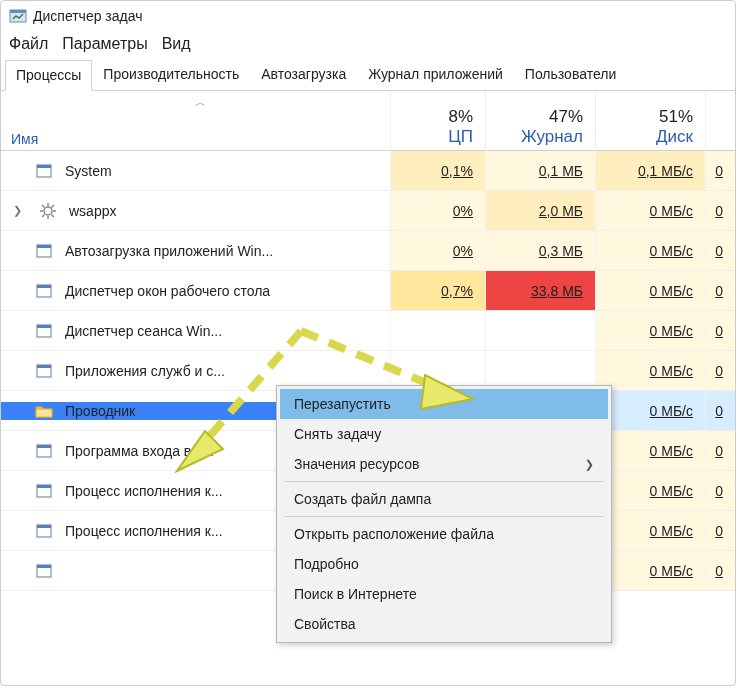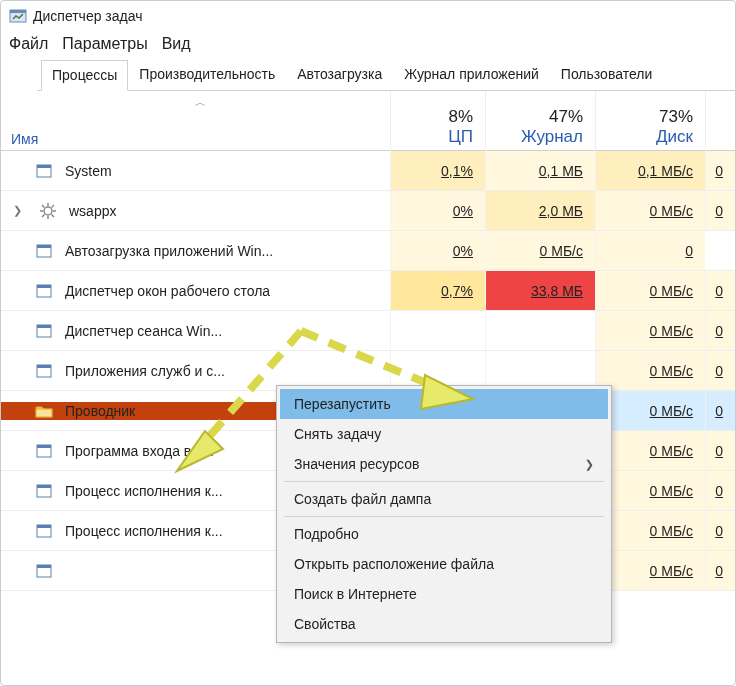--- a/index.html
+++ b/index.html
@@ -31,21 +31,20 @@
     gap: 14px;
     padding: 4px 8px 6px 8px;
     font-size: 16px;
   }
   .menubar span { cursor: default; }
   .tabs {
     display: flex;
     border-bottom: 1px solid #d0d0d0;
     padding: 0 4px;
     font-size: 14px;
-    margin-left: 36px;
   }
   .tab {
     padding: 6px 10px 7px 10px;
     border: 1px solid transparent;
     border-bottom: none;
     position: relative;
     cursor: default;
   }
   .tab.active {
     border-color: #d0d0d0;
@@ -126,21 +125,21 @@
     display: flex;
     align-items: center;
     justify-content: flex-end;
     border-left: 1px solid #f3f3f3;
     text-decoration: underline;
   }
   .tint-low   { background: #fff7de; }
   .tint-med   { background: #ffefbf; }
   .tint-high  { background: #ffe79d; }
   .tint-vhigh { background: #ef4444; }
-  .row-selected .name-cell { background: #c2410c; }
+  .row-selected .name-cell { background: #3b82f6; }
   .row-selected .val-cell.sel { background: #d6ecff; }
   
   .ctxmenu {
     position: absolute;
     left: 275px;
     top: 384px;
     width: 336px;
     background: #f2f2f2;
     border: 1px solid #b6b6b6;
     box-shadow: 2px 2px 6px rgba(0,0,0,0.2);
@@ -201,21 +200,21 @@
   </div>
   <div class="hdr-col">
     <span class="pct">8%</span>
     <span class="lbl">ЦП</span>
   </div>
   <div class="hdr-col">
     <span class="pct">47%</span>
     <span class="lbl">Журнал</span>
   </div>
   <div class="hdr-col">
-    <span class="pct">73%</span>
+    <span class="pct">51%</span>
     <span class="lbl">Диск</span>
   </div>
   <div class="hdr-col"></div>
 </div>
 
 <div class="rows" id="rows">
     <div class="data-row">
       <div class="name-cell">
         <svg class="proc-icon" viewBox="0 0 18 18">
           <rect x="2" y="3" width="14" height="12" fill="#fff" stroke="#5a7fb5"></rect>
@@ -253,20 +252,21 @@
     </div>
     <div class="data-row">
       <div class="name-cell">
         <svg class="proc-icon" viewBox="0 0 18 18">
           <rect x="2" y="3" width="14" height="12" fill="#fff" stroke="#5a7fb5"></rect>
           <rect x="2" y="3" width="14" height="3" fill="#5a7fb5"></rect>
         </svg>
         <span class="name-text">Автозагрузка приложений Win...</span>
       </div>
       <div class="val-cell tint-low">0%</div>
+      <div class="val-cell tint-low">0,3 МБ</div>
       <div class="val-cell tint-low">0 МБ/с</div>
       <div class="val-cell tint-low">0</div>
     </div>
     <div class="data-row">
       <div class="name-cell">
         <svg class="proc-icon" viewBox="0 0 18 18">
           <rect x="2" y="3" width="14" height="12" fill="#fff" stroke="#5a7fb5"></rect>
           <rect x="2" y="3" width="14" height="3" fill="#5a7fb5"></rect>
         </svg>
         <span class="name-text">Диспетчер окон рабочего стола</span>
@@ -371,22 +371,22 @@
 <div class="ctxmenu">
   <div class="ctxitem highlight">Перезапустить</div>
   <div class="ctxitem">Снять задачу</div>
   <div class="ctxitem">
     <span>Значения ресурсов</span>
     <span class="chevron">❯</span>
   </div>
   <div class="ctxsep"></div>
   <div class="ctxitem">Создать файл дампа</div>
   <div class="ctxsep"></div>
+  <div class="ctxitem">Открыть расположение файла</div>
   <div class="ctxitem">Подробно</div>
-  <div class="ctxitem">Открыть расположение файла</div>
   <div class="ctxitem">Поиск в Интернете</div>
   <div class="ctxitem">Свойства</div>
 </div>
 
 <svg class="arrows" width="736" height="686">
   <defs>
     <style>.dash{stroke:#d8d84a;stroke-width:8;stroke-dasharray:18 12;fill:none;}</style>
   </defs>
 
   <path class="dash" d="M300 330 L200 445"></path>

